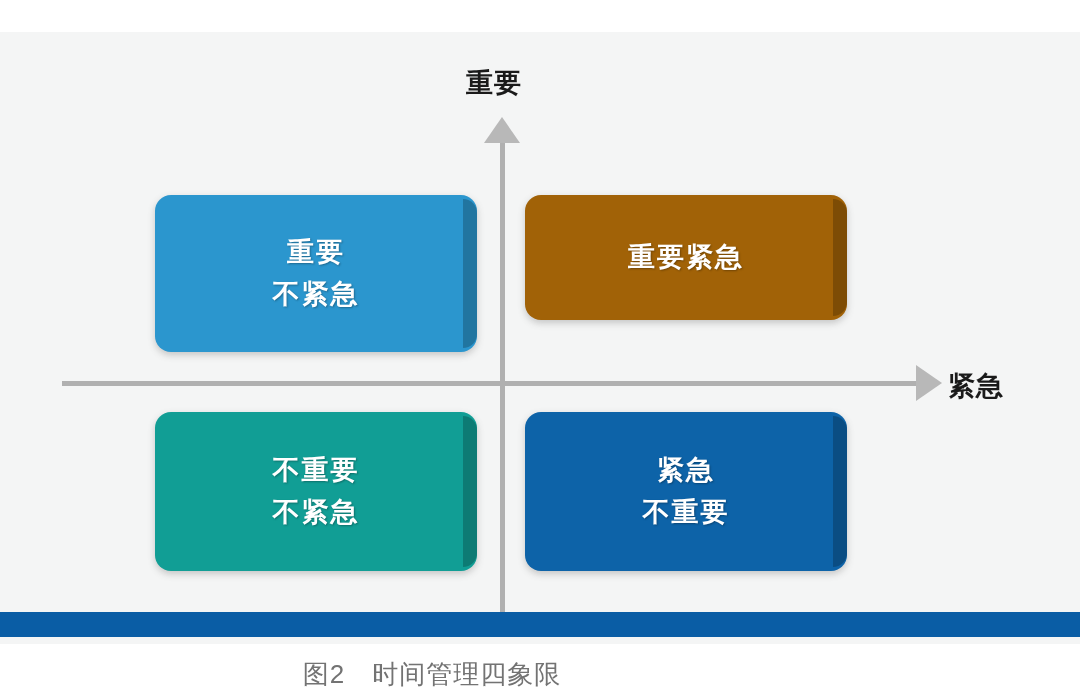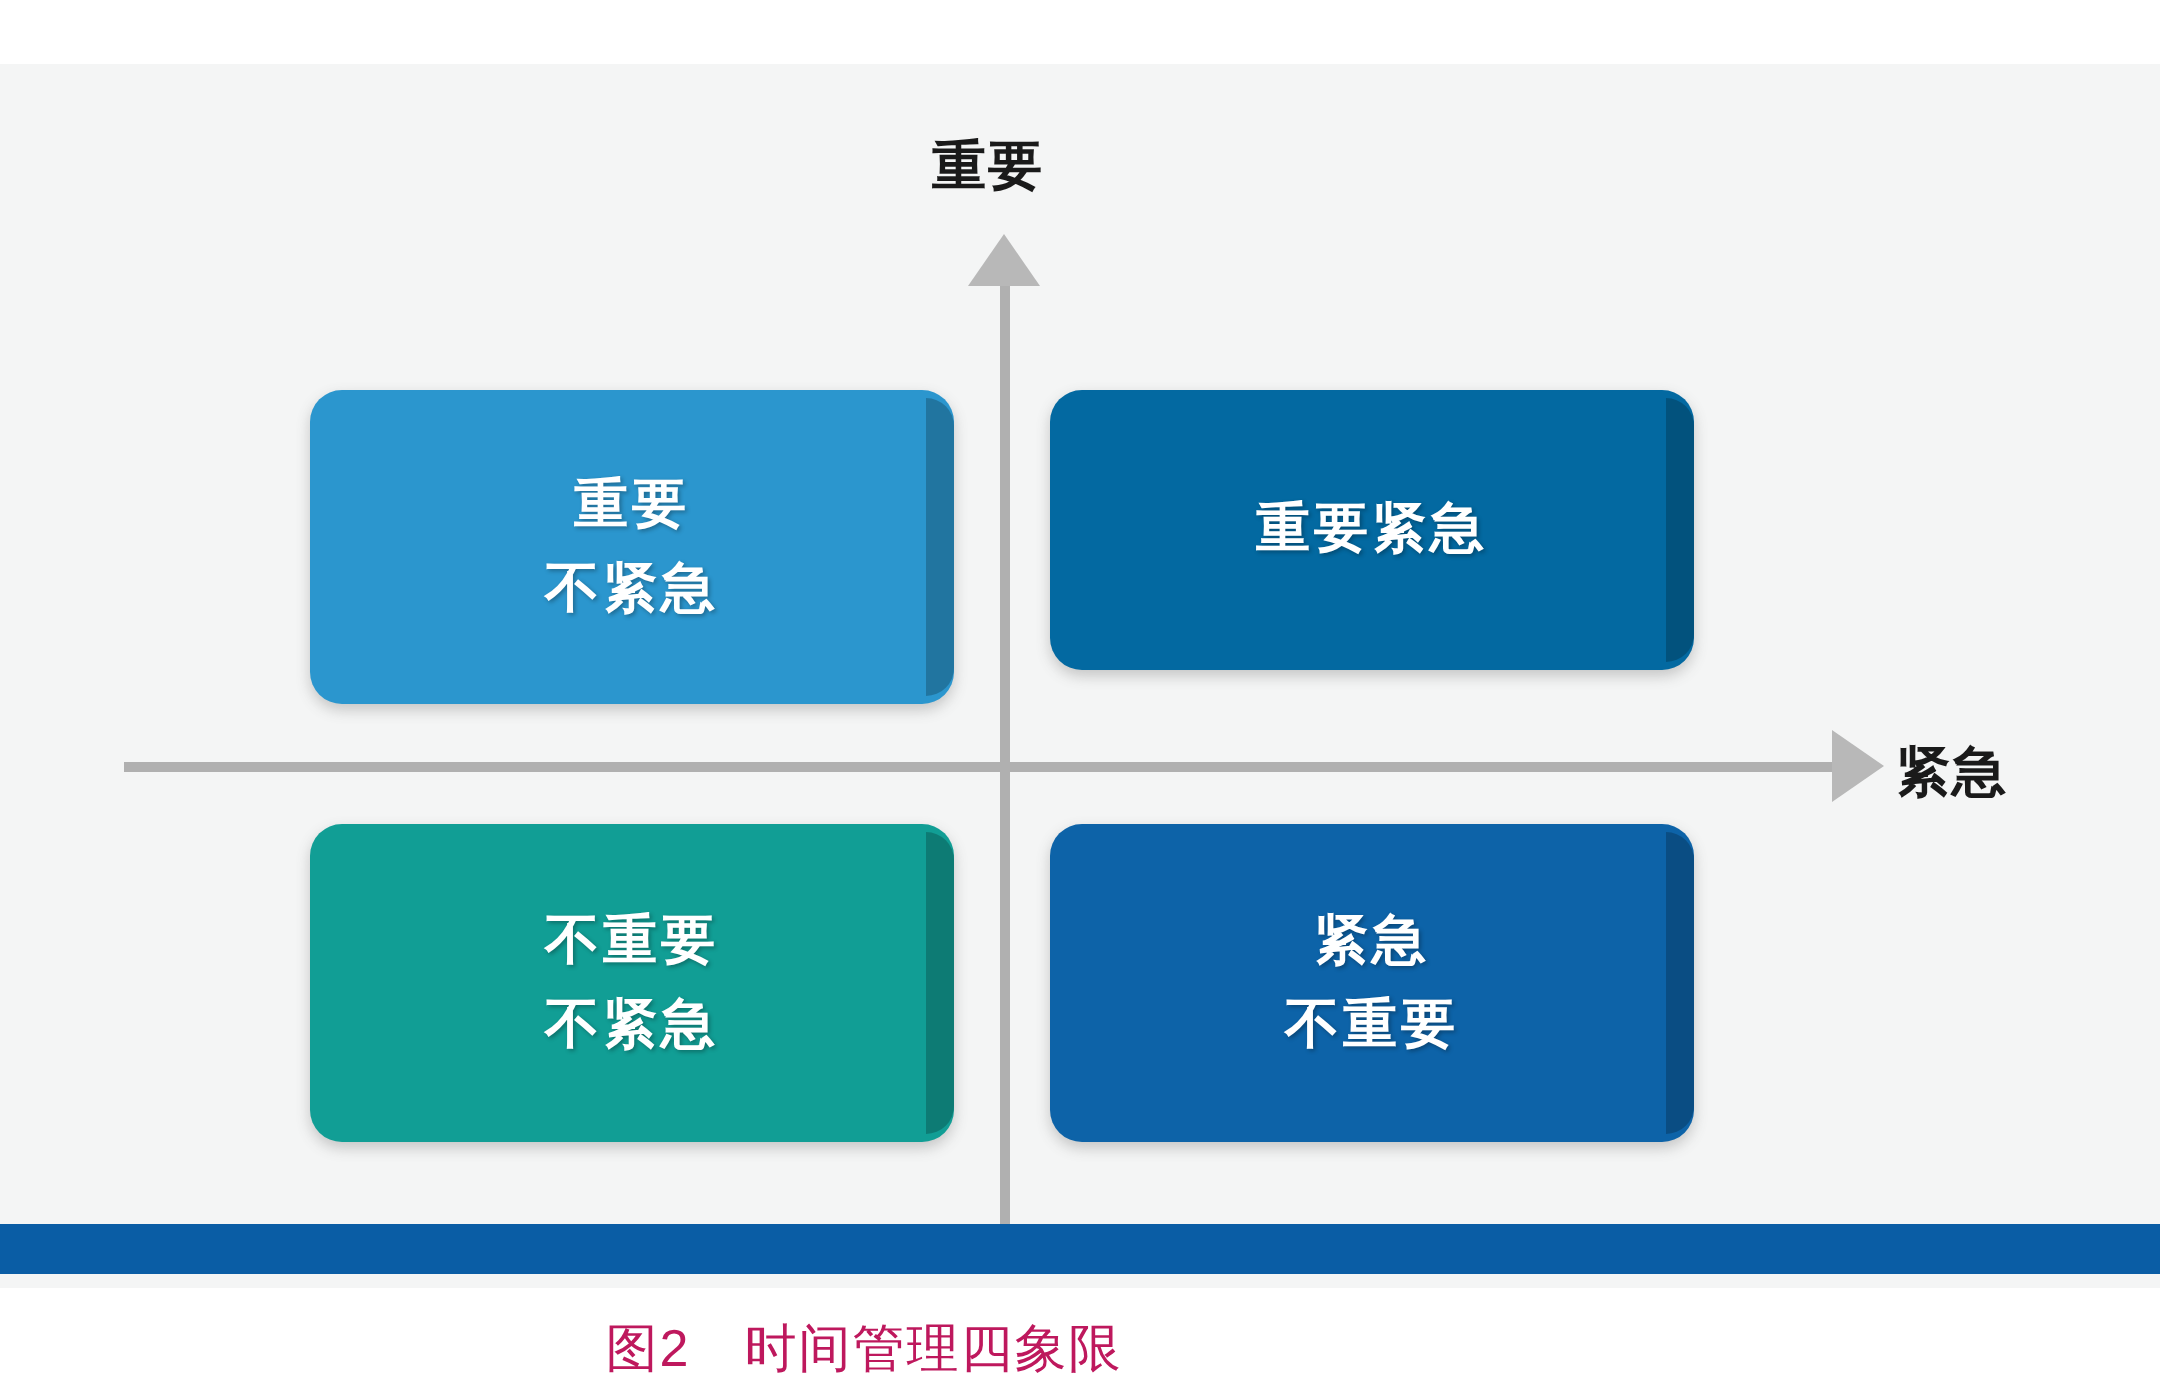--- a/index.html
+++ b/index.html
@@ -121,22 +121,22 @@
     top: 163px;
     width: 322px;
     height: 157px;
     background: #2b96ce;
     box-shadow: 0 3px 7px rgba(90, 90, 90, 0.30);
   }
   #quadrant-important-urgent {
     left: 525px;
     top: 163px;
     width: 322px;
-    height: 140px;
-    background: #0369a1;
+    height: 125px;
+    background: #a16207;
     box-shadow: 0 3px 7px rgba(90, 90, 90, 0.30);
   }
   #quadrant-notimportant-noturgent {
     left: 155px;
     top: 380px;
     width: 322px;
     height: 159px;
     background: #119e95;
     box-shadow: 0 3px 7px rgba(90, 90, 90, 0.30);
   }
@@ -160,21 +160,21 @@
   }
 
   
   #figure-caption {
     position: absolute;
     left: 0;
     top: 657px;
     width: 864px;
     text-align: center;
     font-size: 26px;
-    color: #be185d;
+    color: #737373;
     letter-spacing: 1px;
     white-space: pre;
   }
 </style>
 </head>
 <body>
 
 <div id="figure-canvas">
 
   <div class="axis-line-h"></div>

